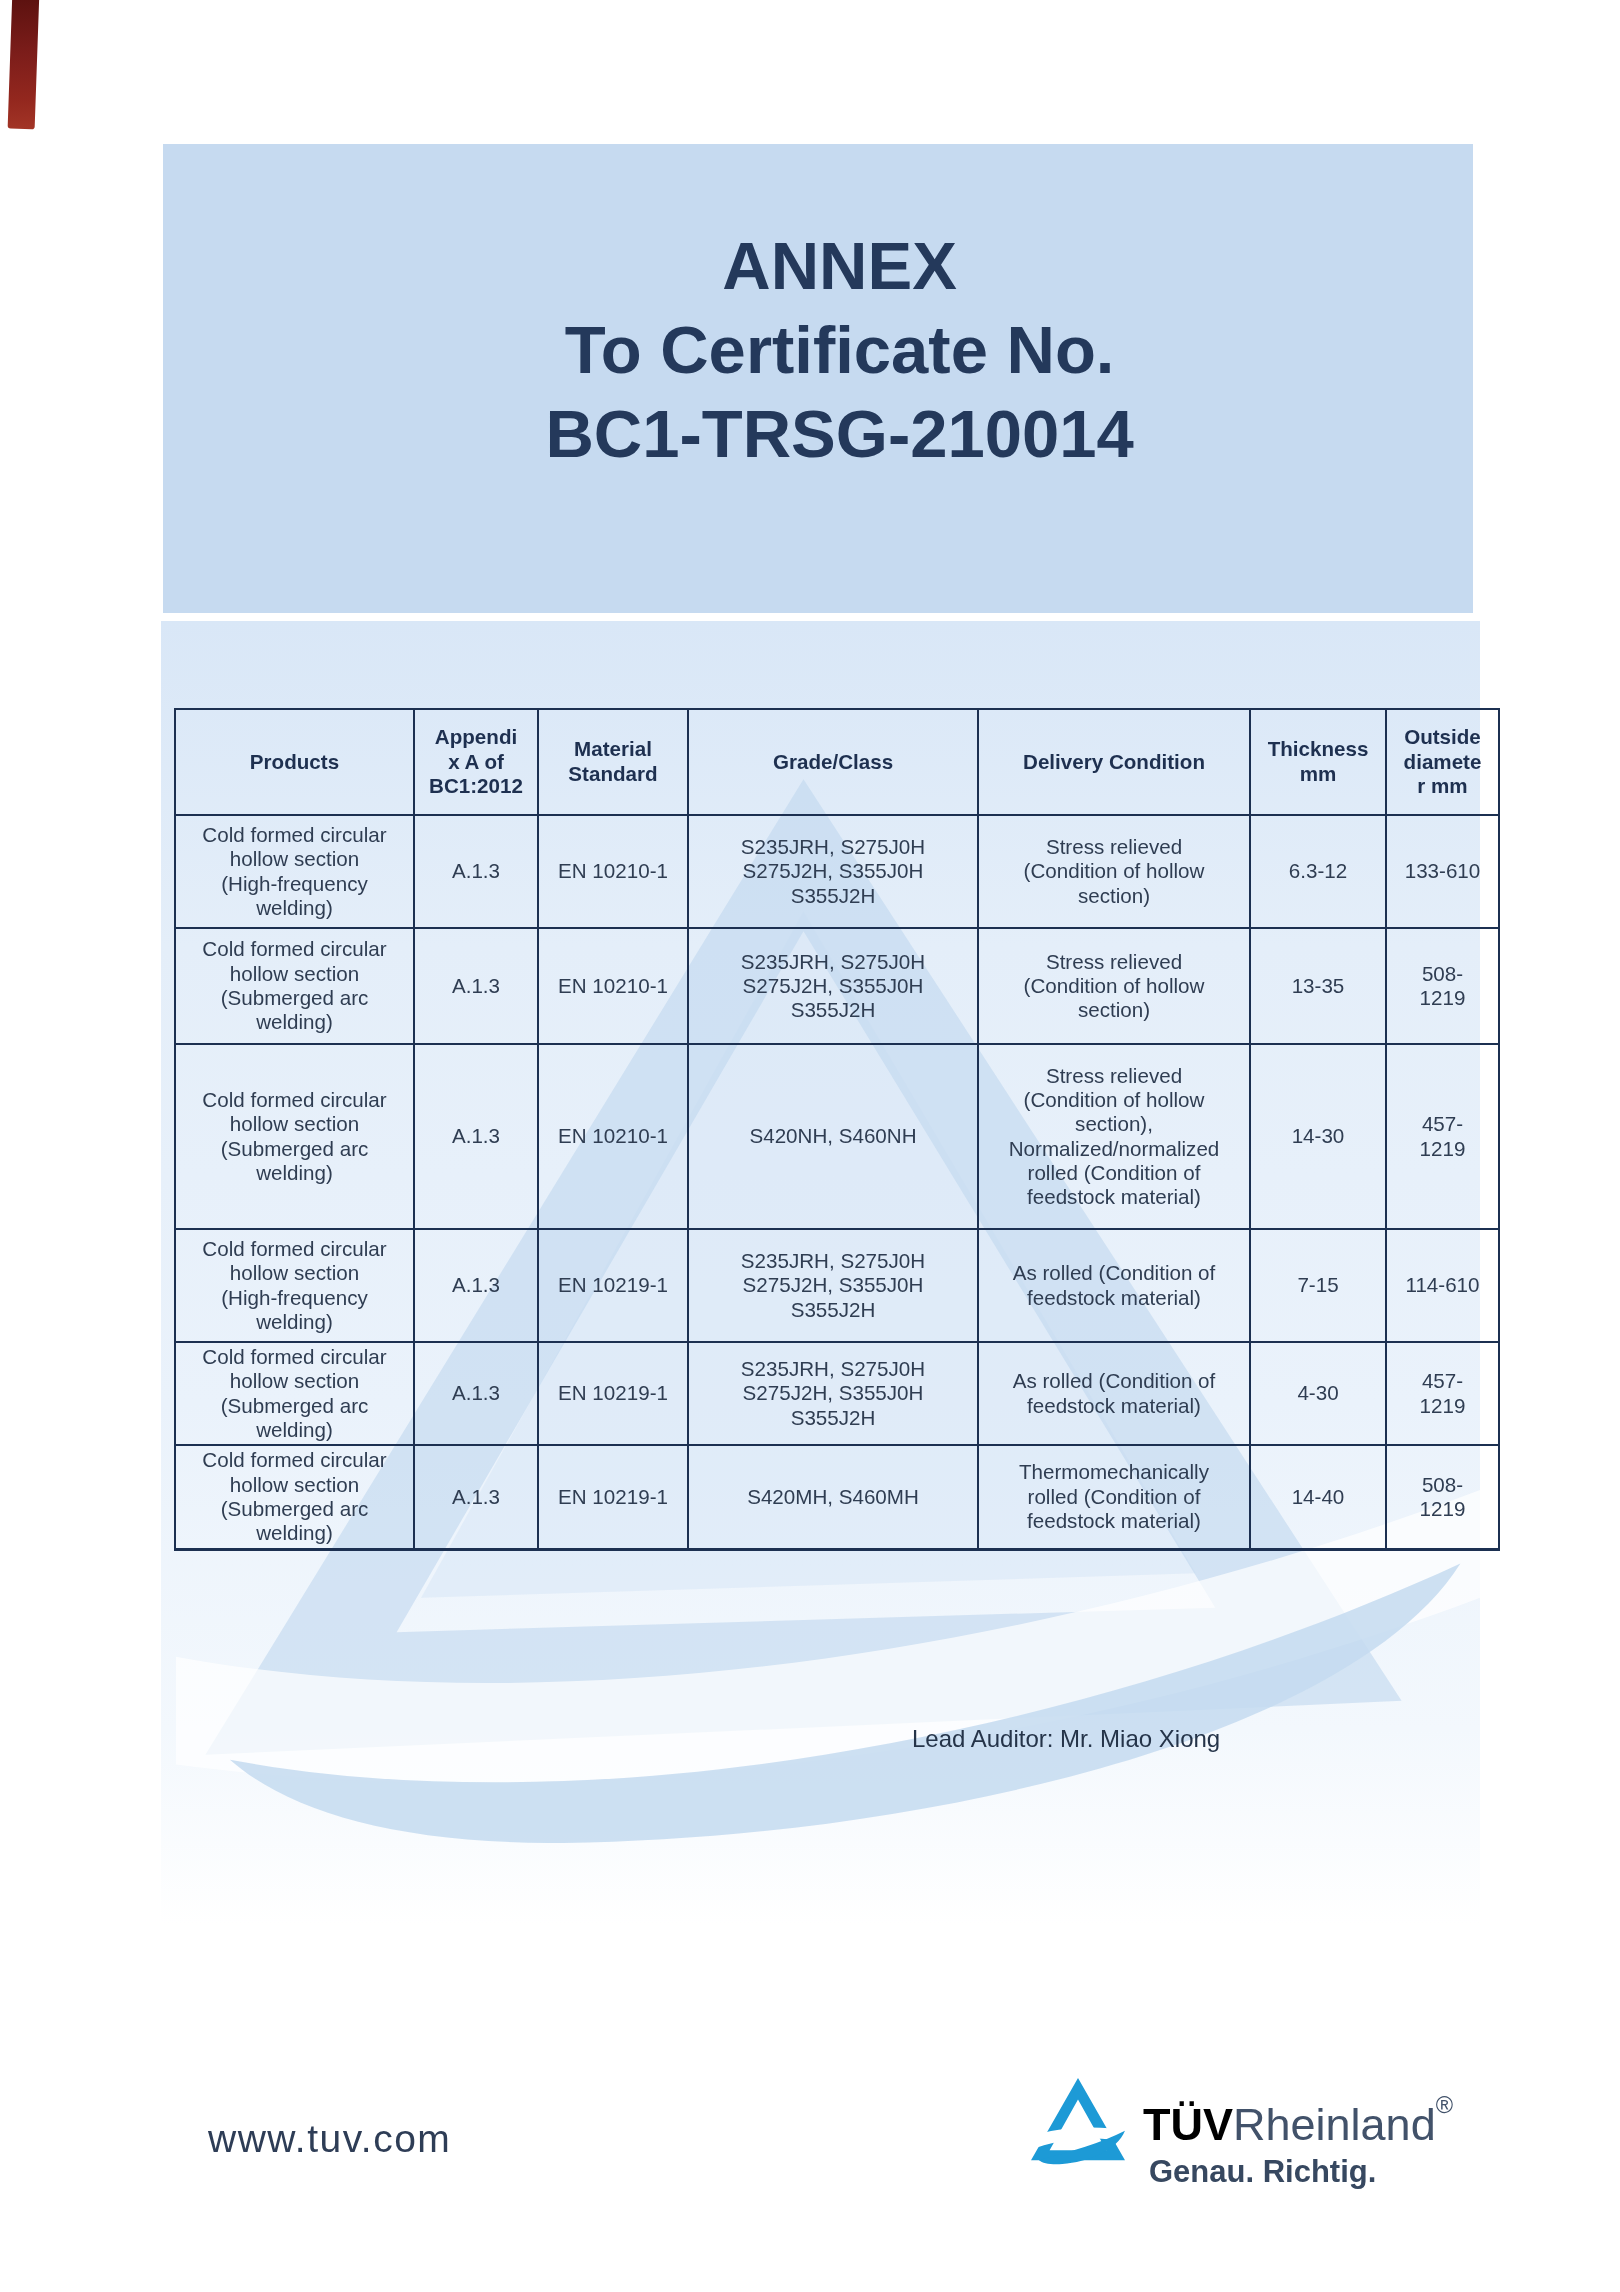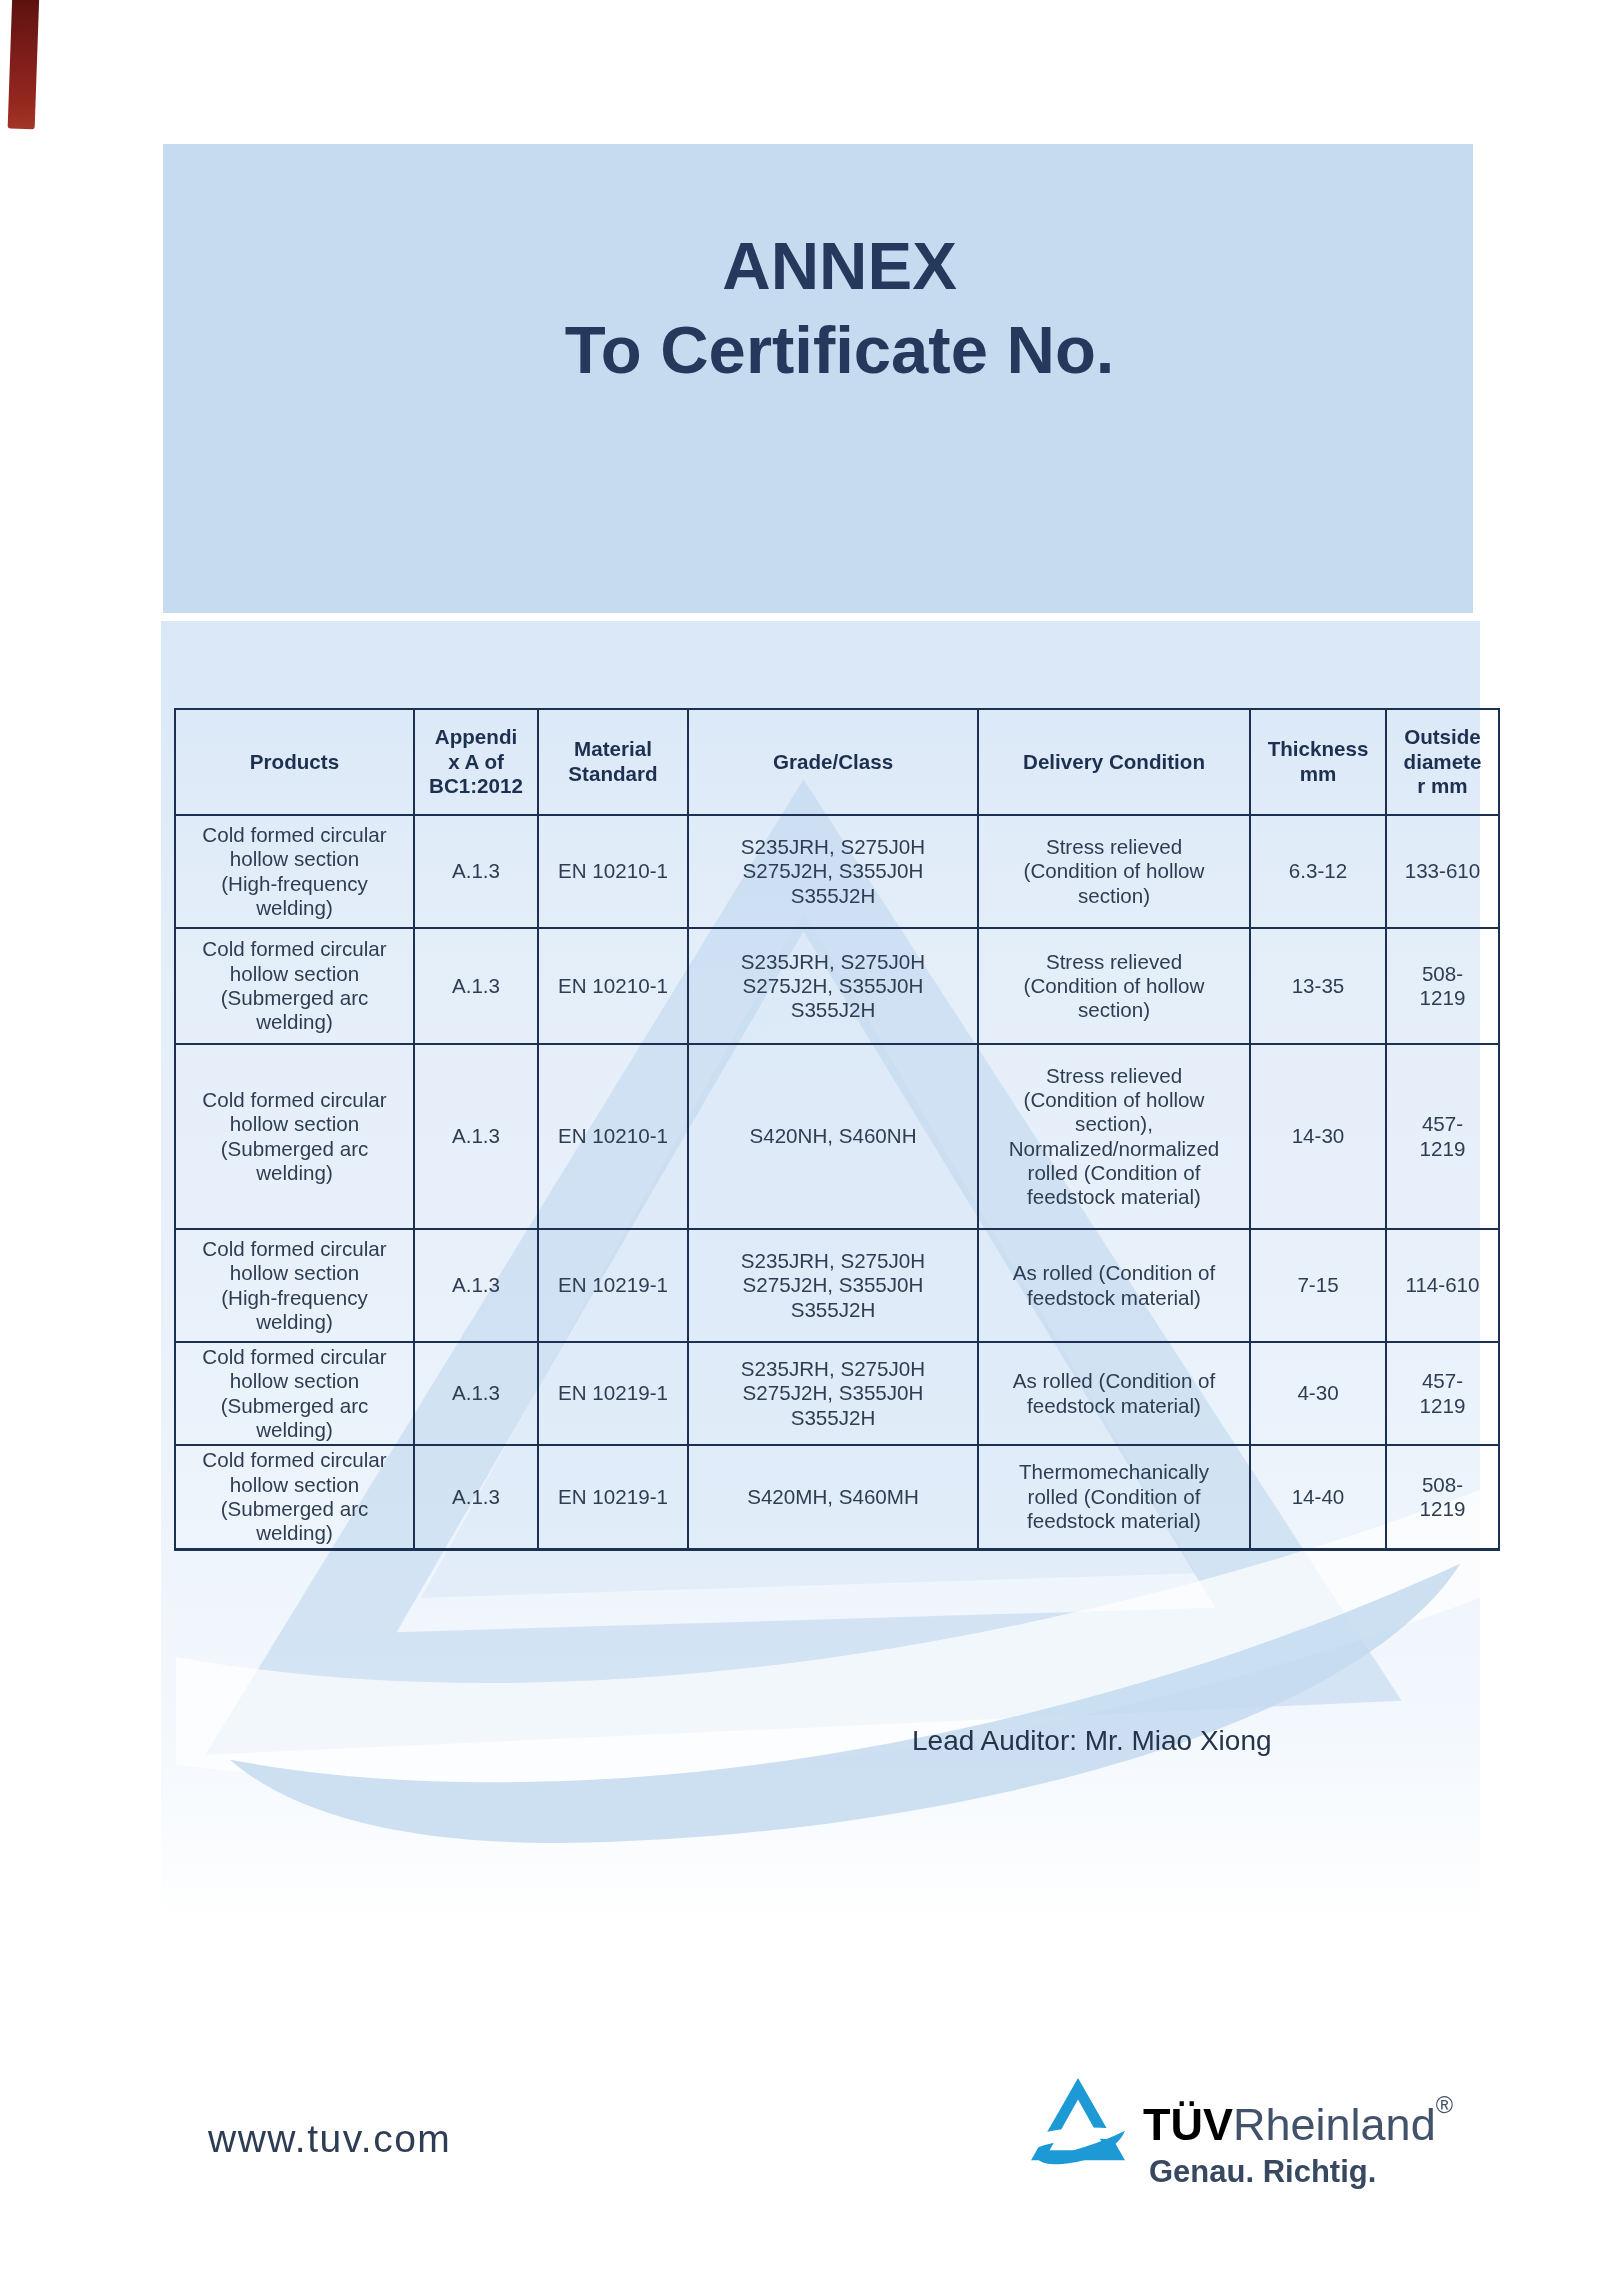--- a/index.html
+++ b/index.html
@@ -30,21 +30,21 @@
   .annex td{font-size:20.6px;line-height:1.18;color:#2f3d52;}
   .annex thead tr{height:106px;}
   .annex tbody tr:nth-child(1){height:113px;}
   .annex tbody tr:nth-child(2){height:116px;}
   .annex tbody tr:nth-child(3){height:185px;}
   .annex tbody tr:nth-child(4){height:113px;}
   .annex tbody tr:nth-child(5){height:103px;}
   .annex tbody tr:nth-child(6){height:104px;}
   .annex tbody tr:last-child td{border-bottom:3.9px solid #1c3051;}
 
-  .lead-auditor{position:absolute;left:912px;top:1725px;font-size:28px;color:#253449;}
+  .lead-auditor{position:absolute;left:912px;top:1725px;font-size:24px;color:#253449;}
 
   .website{position:absolute;left:208px;top:2117px;font-size:39px;letter-spacing:1.5px;color:#2e3d56;}
 
   .footer-logo{position:absolute;left:1029px;top:2070px;width:461px;}
   .logo-triangle{position:absolute;left:0;top:3.9px;width:98px;height:93px;}
   .brand-line{position:absolute;left:114px;top:21.6px;font-size:45px;color:#42526a;white-space:nowrap;}
   .brand-bold{font-weight:bold;color:#000000;}
   .brand-reg{font-weight:normal;text-align:center;}
   .brand-r{font-size:23.5px;vertical-align:27.4px;}
   .tagline{position:absolute;left:120px;top:84px;font-size:31px;font-weight:600;color:#374860;}
@@ -53,20 +53,21 @@
 <body>
 
 <div class="page">
 
   <div class="scan-mark"></div>
 
   <div class="header-box">
     <div class="title">
       <div>ANNEX</div>
       <div>To Certificate No.</div>
+      <div>BC1-TRSG-210014</div>
     </div>
   </div>
 
   <div class="wash"></div>
 
   <svg class="watermark" viewBox="0 0 1330 1180" preserveAspectRatio="none" aria-hidden="true">
     <path d="M640 230 L250 930 L1040 905 Z" fill="#d7e6f6" opacity="0.55"></path>
     <path fill-rule="evenodd" d="M640 95 L30 1090 L1250 1035 Z M640 250 L225 965 L1060 940 Z" fill="#bfd7ef" opacity="0.6"></path>
     <path d="M0 990 C 380 1060 880 990 1330 820 L1330 930 C 880 1100 380 1150 0 1100 Z" fill="#ffffff" opacity="0.7"></path>
     <path d="M55 1095 C 430 1165 930 1070 1310 895 C 1200 1070 770 1175 395 1180 C 225 1181 115 1148 55 1095 Z" fill="#c4daf0" opacity="0.85"></path>

